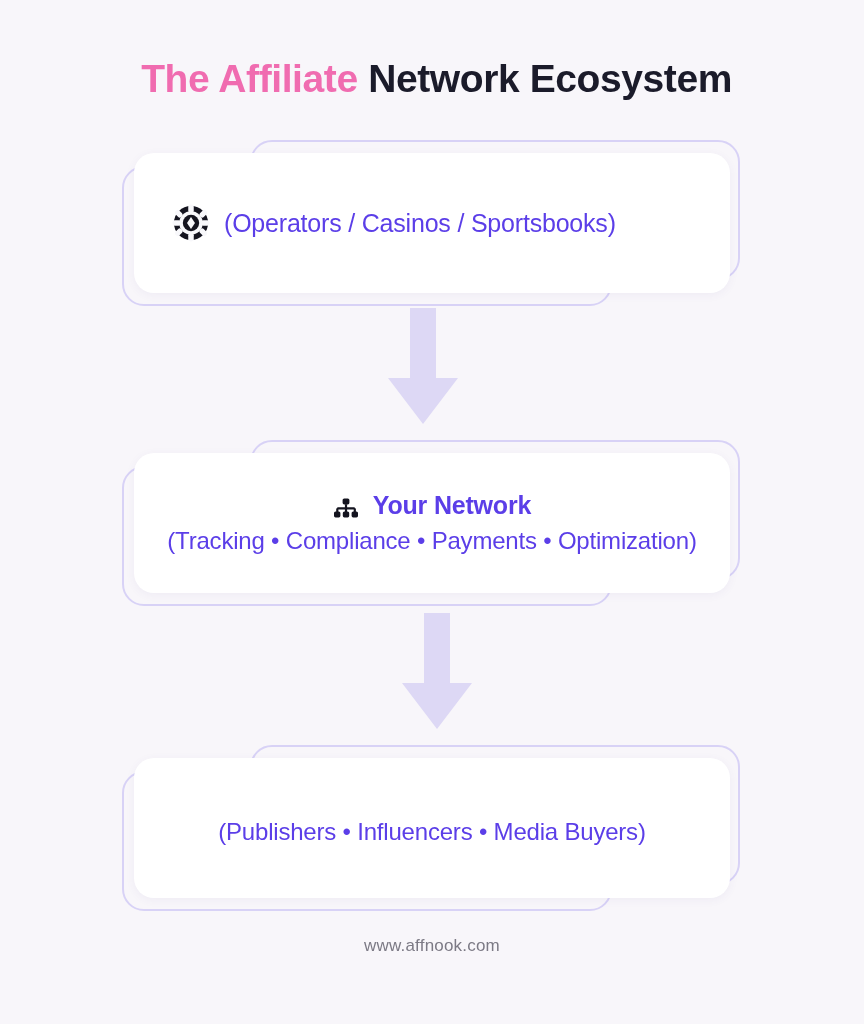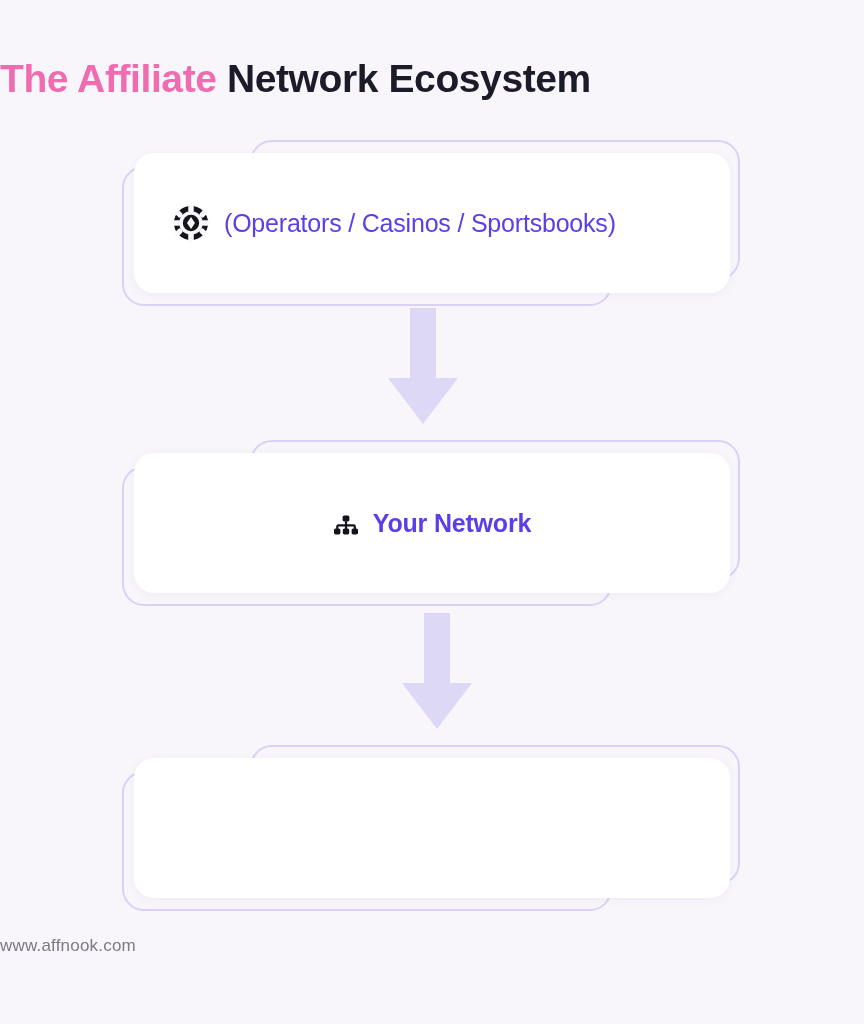--- a/index.html
+++ b/index.html
@@ -20,21 +20,21 @@
     height: 1024px;
     box-sizing: border-box;
   }
 
   
   .title {
     position: absolute;
     left: 0;
     top: 58px;
     width: 732px;
-    text-align: left;
+    text-align: right;
     font-size: 39px;
     font-weight: 700;
     letter-spacing: -0.4px;
     line-height: 1.1;
     white-space: nowrap;
   }
   .title-accent { color: #f06cb0; }
   .title-rest   { color: #1b1b2a; }
 
   
@@ -144,20 +144,21 @@
   .arrow.a1 { left: 386px; top: 308px; }
   .arrow.a2 { left: 400px; top: 613px; }
   .arrow svg { display: block; width: 100%; height: 100%; }
 
   
   .footer {
     position: absolute;
     left: 0;
     top: 936px;
     width: 864px;
+    text-align: center;
     color: #7c7a85;
     font-size: 17px;
     font-weight: 400;
     letter-spacing: 0.2px;
   }
 </style>
 </head>
 <body>
 
 <div class="page">
@@ -213,33 +214,35 @@
               <rect x="18.6" y="16.4" width="6.4" height="6.0" rx="1.6" fill="#14141f"></rect>
               <rect x="11.9" y="9.2" width="2.2" height="4.2" fill="#14141f"></rect>
               <rect x="4.0" y="12.3" width="18.0" height="2.2" rx="1.0" fill="#14141f"></rect>
               <rect x="3.2" y="13.4" width="2.2" height="3.6" fill="#14141f"></rect>
               <rect x="11.9" y="13.4" width="2.2" height="3.6" fill="#14141f"></rect>
               <rect x="20.7" y="13.4" width="2.2" height="3.6" fill="#14141f"></rect>
             </svg>
           </span>
           <span class="card-title">Your Network</span>
         </div>
+        <div class="card-sub">(Tracking • Compliance • Payments • Optimization)</div>
       </div>
     </div>
 
     <div class="arrow a2">
       <svg viewBox="0 0 74 118" xmlns="http://www.w3.org/2000/svg">
         <path d="M24 0 H50 V70 H72 L37 116 L2 70 H24 Z" fill="#ddd8f5"></path>
       </svg>
     </div>
 
     <div class="card-group g3">
       <div class="ghost-tr"></div>
       <div class="ghost-bl"></div>
       <div class="card">
+        <div class="card-sub">(Publishers • Influencers • Media Buyers)</div>
       </div>
     </div>
 
   </div>
 
   <div class="footer">www.affnook.com</div>
 
 </div>
 
 </body></html>

